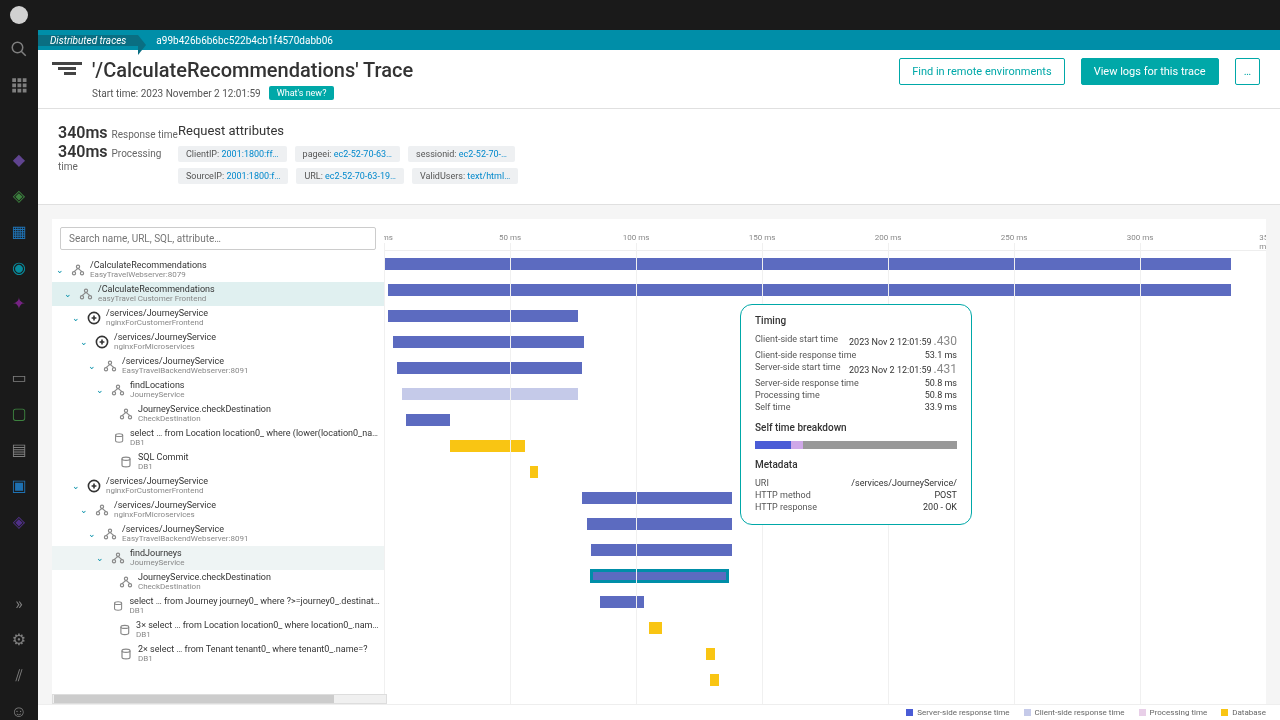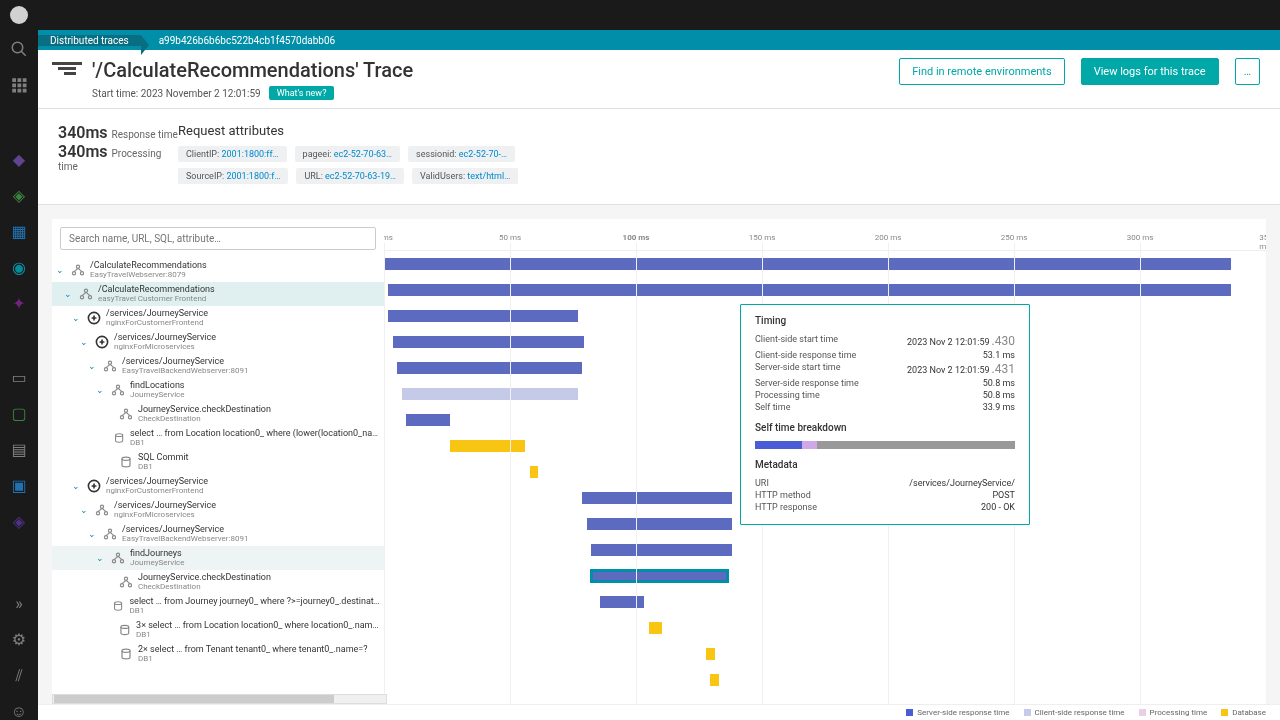--- a/index.html
+++ b/index.html
@@ -9,21 +9,21 @@
 .topbar-logo { width: 18px; height: 18px; background: #fff; border-radius: 50%; opacity: 0.8; }
 
 .left-rail { position: absolute; left: 0; top: 30px; bottom: 0; width: 38px; background: #1a1a1a; display: flex; flex-direction: column; align-items: center; padding-top: 10px; gap: 18px; }
 .left-rail .rail-icon { width: 18px; height: 18px; opacity: 0.7; color: #aaa; display: flex; align-items: center; justify-content: center; }
 .left-rail .rail-spacer { flex: 1; }
 
 .main { position: absolute; left: 38px; right: 0; top: 30px; bottom: 0; background: #f5f5f5; display: flex; flex-direction: column; }
 
 .breadcrumb { height: 20px; background: #008ea8; display: flex; align-items: center; font-size: 10px; color: #fff; }
 .breadcrumb .crumb { padding: 0 12px; position: relative; }
-.breadcrumb .crumb:first-child { background: #0a6e82; }
+.breadcrumb .crumb:first-child { background: #0a6e82; font-style: italic; }
 .breadcrumb .crumb:first-child::after { content: ""; position: absolute; right: -8px; top: 0; border-left: 8px solid #0a6e82; border-top: 10px solid transparent; border-bottom: 10px solid transparent; }
 
 .header { padding: 8px 20px 8px 14px; display: flex; align-items: flex-start; background: #fff; border-bottom: 1px solid #e0e0e0; }
 .header-left { display: flex; align-items: flex-start; gap: 10px; }
 .header-icon { width: 30px; height: 20px; margin-top: 4px; display: flex; flex-direction: column; gap: 2px; }
 .header-icon .bar { height: 3px; background: #444; }
 .header-title { font-size: 20px; font-weight: 500; color: #333; }
 .header-sub { font-size: 10px; color: #555; margin-top: 4px; display: flex; align-items: center; gap: 8px; }
 .whats-new { background: #00a8a8; color: #fff; padding: 2px 8px; border-radius: 2px; font-size: 9px; }
 .header-actions { margin-left: auto; display: flex; gap: 16px; }
@@ -60,21 +60,21 @@
 
 .timeline { flex: 1; position: relative; overflow: hidden; }
 .time-axis { height: 24px; position: relative; font-size: 8px; color: #888; border-bottom: 1px solid #eee; margin-top: 8px; }
 .time-tick { position: absolute; top: 6px; transform: translateX(-50%); }
 .grid-line { position: absolute; top: 24px; bottom: 0; width: 1px; background: #f0f0f0; }
 .bars { position: relative; }
 .bar-row { height: 26px; position: relative; }
 .span-bar { position: absolute; height: 12px; top: 7px; background: #5c6bc0; }
 .span-bar.outlined { border: 2px solid #008ea8; box-shadow: 0 0 0 1px #008ea8; }
 
-.tooltip { position: absolute; left: 740px; top: 304px; width: 290px; background: #fff; border: 1px solid #00a8a8; border-radius: 1px; padding: 10px 14px; font-size: 9px; color: #555; z-index: 10; }
+.tooltip { position: absolute; left: 740px; top: 304px; width: 232px; background: #fff; border: 1px solid #00a8a8; border-radius: 12px; padding: 10px 14px; font-size: 9px; color: #555; z-index: 10; }
 .tooltip h4 { font-size: 10px; color: #333; margin-bottom: 8px; font-weight: 500; }
 .tooltip .trow { display: flex; justify-content: space-between; margin-bottom: 2px; }
 .tooltip .trow .val { color: #333; }
 .tooltip .unit { font-size: 12px; color: #888; margin-left: 2px; }
 .tooltip .stbar { height: 8px; display: flex; margin: 6px 0; }
 .tooltip .stbar > div { height: 100%; }
 .tooltip .leg { display: flex; align-items: center; gap: 4px; }
 .tooltip .sq { width: 6px; height: 6px; display: inline-block; }
 
 .footer { position: absolute; bottom: 0; left: 38px; right: 0; height: 16px; background: #fff; display: flex; justify-content: flex-end; align-items: center; gap: 12px; padding: 0 14px; font-size: 8px; color: #666; border-top: 1px solid #eee; }
@@ -441,21 +441,21 @@
               <span class="tree-name">2× select … from Tenant tenant0_ where tenant0_.name=?</span>
               <span class="tree-sub">DB1</span>
             </span>
           </div>
         </div>
     </div>
     <div class="timeline">
       <div class="time-axis" id="axis">
           <div class="time-tick" style="left: 0%;">0 ms</div>
           <div class="time-tick" style="left: 14.2857%;">50 ms</div>
-          <div class="time-tick" style="left: 28.5714%; font-weight: bold;">100 ms</div>
+          <div class="time-tick" style="left: 28.5714%;">100 ms</div>
           <div class="time-tick" style="left: 42.8571%;">150 ms</div>
           <div class="time-tick" style="left: 57.1429%;">200 ms</div>
           <div class="time-tick" style="left: 71.4286%;">250 ms</div>
           <div class="time-tick" style="left: 85.7143%;">300 ms</div>
           <div class="time-tick" style="left: 100%;">350 ms</div>
         </div>
       <div class="bars" id="bars">
           <div class="bar-row">
             <div class="span-bar" style="left: 0%; width: 96%; background: rgb(92, 107, 192);"></div>
           </div>

